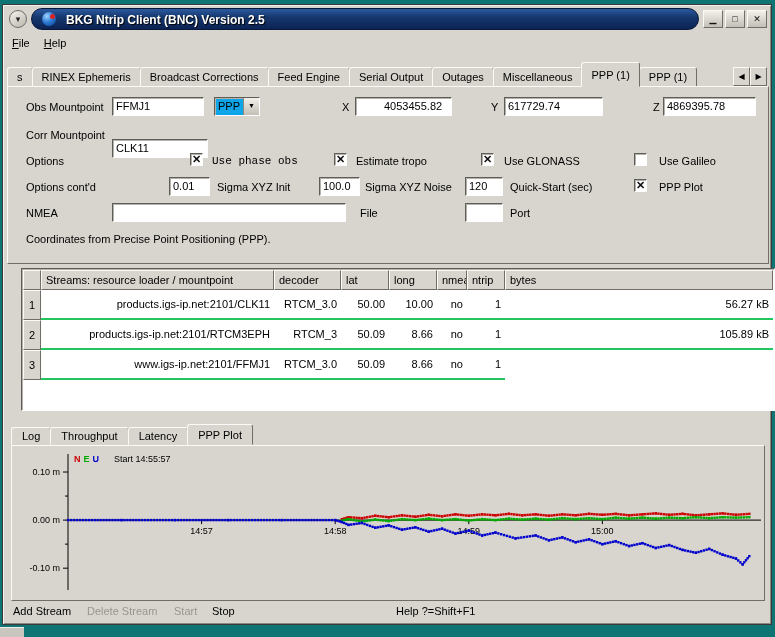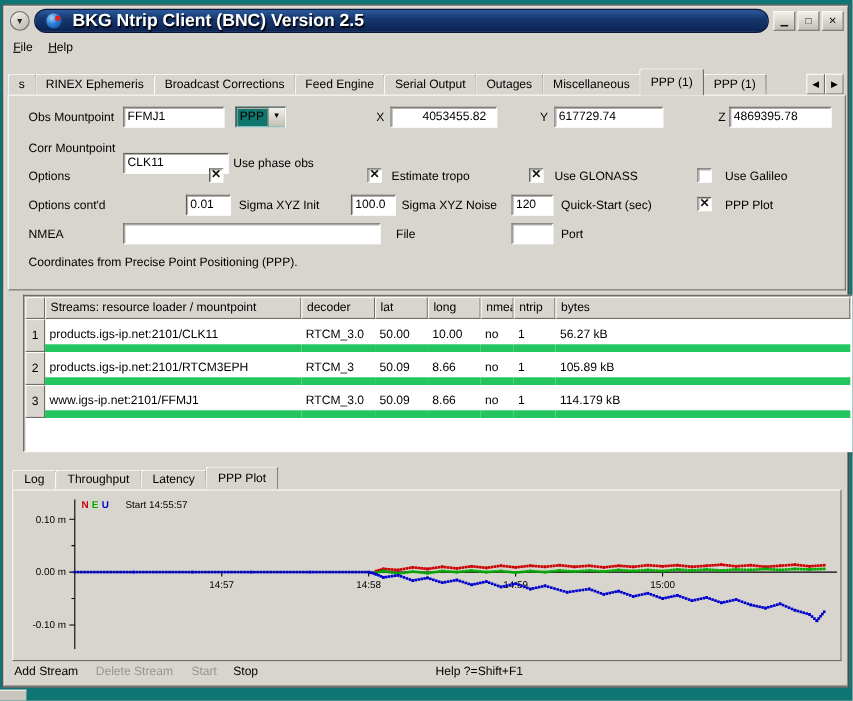--- a/index.html
+++ b/index.html
@@ -16,21 +16,21 @@
               background:linear-gradient(145deg,#f5f3ee,#b9b6ad); border:1px solid #6f6d66;
               text-align:center; line-height:16px; font-size:9px; color:#222; }
   .title-capsule { position:absolute; left:26px; right:70px; top:1px; height:22px; border-radius:11px;
               background:linear-gradient(180deg,#2c5a9e 0%, #16386f 40%, #0c2354 100%);
               border:1px solid #07183a; }
   .app-icon { position:absolute; left:10px; top:3px; width:14px; height:14px; border-radius:50%;
               background:radial-gradient(circle at 35% 30%, #9fd4ff 0%, #2e7cd6 45%, #0a3f8a 100%); }
   .app-icon:after { content:""; position:absolute; right:1px; top:2px; width:5px; height:5px; border-radius:50%;
               background:#d22; }
   .title-text { position:absolute; left:34px; top:0; height:22px; line-height:22px; color:#fff;
-              font-weight:bold; font-size:16px; text-shadow:1px 1px 1px #000; white-space:nowrap; }
+              font-weight:bold; font-size:12px; text-shadow:1px 1px 1px #000; white-space:nowrap; }
   .win-buttons { position:absolute; right:2px; top:3px; display:flex; gap:2px; }
   .win-btn { width:20px; height:18px; background:linear-gradient(180deg,#f2f0ea,#c2bfb6);
              border:1px solid; border-color:#fbfaf6 #6f6d66 #6f6d66 #fbfaf6;
              text-align:center; line-height:16px; font-size:9px; color:#111; }
 
   
   .menubar { position:absolute; left:2px; top:28px; right:2px; height:20px; display:flex; align-items:center; }
   .menu-item { display:inline-block; padding:2px 7px; }
   .menu-item::first-letter { text-decoration:underline; }
 
@@ -45,21 +45,21 @@
   .tab-arrow { width:17px; height:19px; background:#d8d5ce; border:1px solid;
                border-color:#fbfaf6 #6f6d66 #6f6d66 #fbfaf6; font-size:8px; text-align:center; line-height:17px; }
 
   .pane { position:absolute; left:4px; top:81px; width:762px; height:178px; background:#d8d5ce;
           border:1px solid; border-color:#fbfaf6 #6f6d66 #6f6d66 #fbfaf6; }
 
   .lbl { position:absolute; white-space:nowrap; }
   .field { position:absolute; height:19px; background:#fff; border:1px solid; line-height:17px;
            border-color:#5f5d58 #fdfdfd #fdfdfd #5f5d58; box-shadow:inset 1px 1px 0 #b4b1aa;
            padding:0 3px; white-space:nowrap; overflow:hidden; }
-  .combo { position:absolute; height:19px; background:#0f766e; border:1px solid;
+  .combo { position:absolute; height:19px; background:#0ea5e9; border:1px solid;
            border-color:#5f5d58 #fdfdfd #fdfdfd #5f5d58; box-shadow:inset 1px 1px 0 #b4b1aa; }
   .combo .val { position:absolute; left:3px; top:0; line-height:17px; }
   .combo .drop { position:absolute; right:0; top:0; width:16px; height:17px;
            background:linear-gradient(180deg,#f2f0ea,#c2bfb6); border-left:1px solid #8a887f;
            text-align:center; line-height:16px; font-size:7px; }
   .checkbox { position:absolute; width:13px; height:13px; background:#fff; border:1px solid;
            border-color:#5f5d58 #fdfdfd #fdfdfd #5f5d58; box-shadow:inset 1px 1px 0 #b4b1aa;
            text-align:center; }
   .checkbox .xmark { display:block; font-size:11px; line-height:11px; font-weight:bold; color:#111;
            margin-top:0px; letter-spacing:0; }
@@ -68,21 +68,21 @@
   .table-panel { position:absolute; left:8px; top:263px; width:754px; height:143px; background:#fff;
            border:1px solid; border-color:#5f5d58 #fdfdfd #fdfdfd #5f5d58; box-shadow:inset 1px 1px 0 #b4b1aa;
            overflow:hidden;margin-left:10px; }
   .thead { position:absolute; left:1px; top:1px; right:1px; height:20px; display:flex; }
   .th { background:#d8d5ce; border:1px solid; border-color:#fbfaf6 #6f6d66 #6f6d66 #fbfaf6;
         line-height:18px; padding:0 4px; white-space:nowrap; overflow:hidden; flex:0 0 auto; }
   .trow { position:absolute; left:1px; right:1px; height:30px; display:flex; background:#fff; }
   .rownum { width:18px; background:#d8d5ce; border:1px solid; border-color:#fbfaf6 #6f6d66 #6f6d66 #fbfaf6;
         text-align:center; line-height:28px; flex:0 0 auto; }
   .td { line-height:29px; padding:0 4px; white-space:nowrap; overflow:hidden; flex:0 0 auto;
-        border-bottom:7px solid #22c55e; }
+        border-bottom:2px solid #22c55e;text-align:right; }
   .c0{width:233px}.c1{width:67px}.c2{width:48px}.c3{width:48px}.c4{width:30px}.c5{width:38px}.c6{flex:1 1 auto}
 
   
   .btabbar { position:absolute; left:8px; top:419px; right:8px; height:21px; white-space:nowrap; }
   .btab { display:inline-block; vertical-align:bottom; height:18px; line-height:16px; padding:0 10px;
           background:#d8d5ce; border:1px solid; border-color:#fbfaf6 #6f6d66 #d8d5ce #fbfaf6;
           border-top-left-radius:3px; border-top-right-radius:3px; margin-right:-1px; }
   .btab.sel { height:21px; line-height:20px; position:relative; z-index:2; }
 
   .plot-panel { position:absolute; left:8px; top:440px; width:754px; height:156px; background:#d8d5ce;
@@ -157,21 +157,21 @@
     <span class="lbl" style="left:645px;top:14px;">Z</span>
     <div class="field" style="left:655px;top:10px;width:93px;">4869395.78</div>
 
     <span class="lbl" style="left:18px;top:42px;">Corr Mountpoint</span>
     <div class="field" style="left:104px;top:38px;width:96px;margin-top:14px;">CLK11</div>
 
     <span class="lbl" style="left:18px;top:68px;">Options</span>
     <div class="checkbox" style="left:182px;top:66px;">
         <span class="xmark">✕</span>
       </div>
-    <span class="lbl" style="left:204px;top:56px;">Use phase obs</span>
+    <span class="lbl" style="left:204px;top:68px;font-family:Liberation Mono, monospace;">Use phase obs</span>
     <div class="checkbox" style="left:326px;top:66px;">
         <span class="xmark">✕</span>
       </div>
     <span class="lbl" style="left:348px;top:68px;">Estimate tropo</span>
     <div class="checkbox" style="left:473px;top:66px;">
         <span class="xmark">✕</span>
       </div>
     <span class="lbl" style="left:496px;top:68px;">Use GLONASS</span>
     <div class="checkbox" style="left:626px;top:66px;">
         <span class="xmark"></span>
@@ -232,21 +232,20 @@
       <span class="td c6">105.89 kB</span>
     </div>
     <div class="trow" style="top:81px;">
       <span class="rownum">3</span>
       <span class="td c0">www.igs-ip.net:2101/FFMJ1</span>
       <span class="td c1">RTCM_3.0</span>
       <span class="td c2">50.09</span>
       <span class="td c3">8.66</span>
       <span class="td c4">no</span>
       <span class="td c5">1</span>
-      <span class="td c6">114.179 kB</span>
     </div>
   </div>
 
   <div class="btabbar">
     <span class="btab">Log</span><span class="btab">Throughput</span><span class="btab">Latency</span><span class="btab sel">PPP Plot</span>
   </div>
 
   <div class="plot-panel">
     <div class="plot-legend" id="plot-legend"><span style="color: rgb(204, 0, 0); font-weight: bold; margin-right: 3px;">N</span><span style="color: rgb(0, 170, 0); font-weight: bold; margin-right: 3px;">E</span><span style="color: rgb(0, 0, 204); font-weight: bold; margin-right: 3px;">U</span><span style="margin-left: 12px;">Start 14:55:57</span></div>
     <svg id="ppp-plot-svg" width="750" height="150" style="position:absolute;left:1px;top:2px;">

